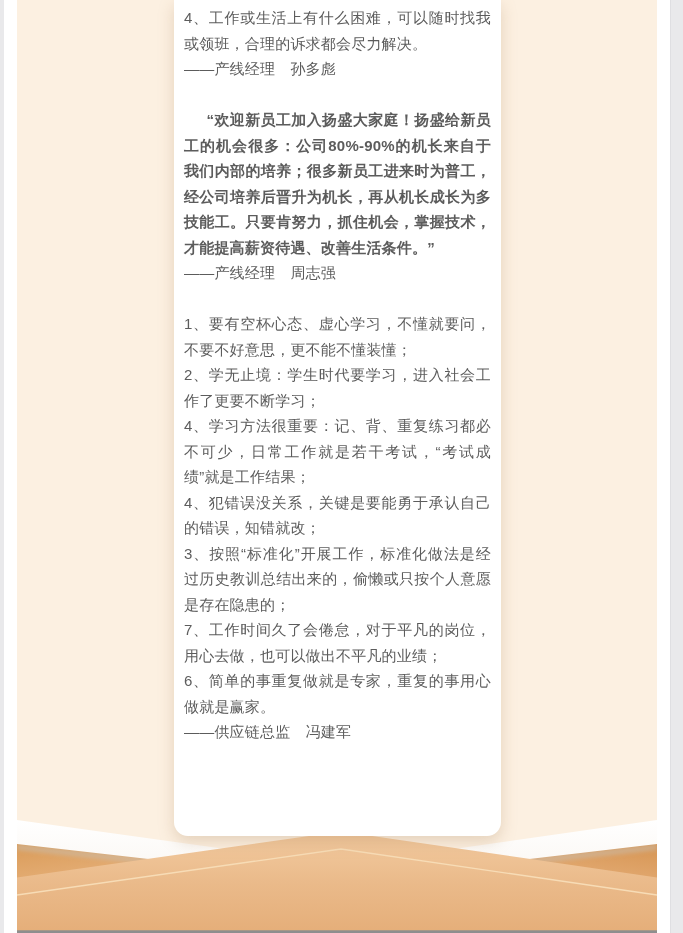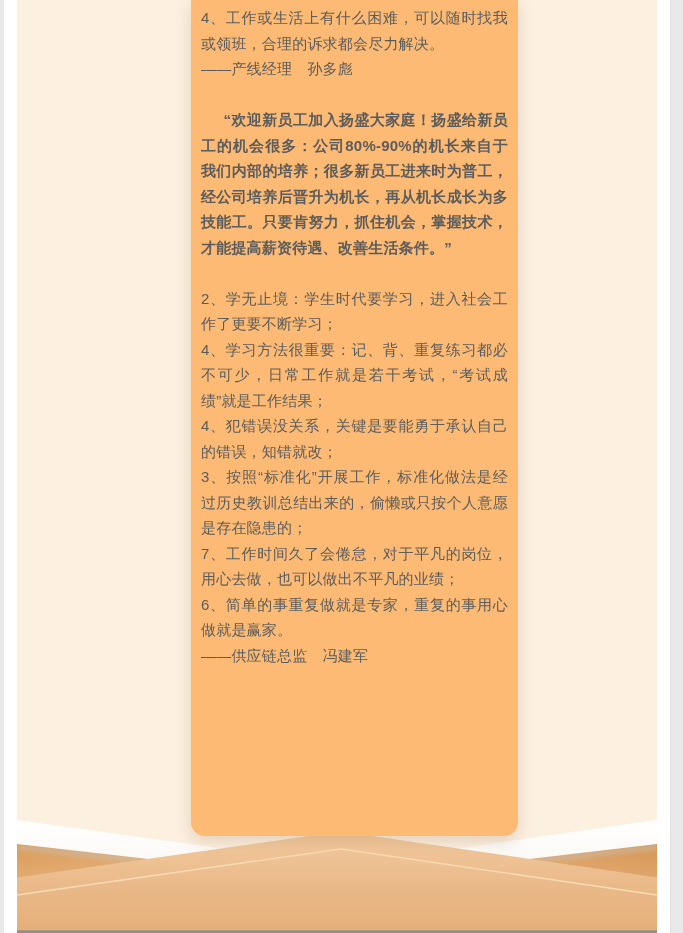--- a/index.html
+++ b/index.html
@@ -12,24 +12,23 @@
   .edge.left{width:4px;}
   .edge.right{width:13px;border-left:1px solid #dfdfe2;box-sizing:border-box;}
   .white-strip{width:13px;height:933px;background:#ffffff;}
   .main{
     position:relative;width:640px;height:933px;
     background:#fcf0e1;overflow:hidden;flex:0 0 auto;
   }
   .article-card{
     position:absolute;top:0;left:157px;width:327px;height:836px;
     box-sizing:border-box;padding:5px 10px 0 10px;
-    background:#fdba74;border-radius:0 0 14px 14px;
+    background:#ffffff;border-radius:0 0 14px 14px;
     box-shadow:0 6px 16px rgba(170,130,90,.28);
     z-index:2;
-    margin-left:17px;
   }
   .article-card p{
     margin:0;font-size:15px;line-height:25.5px;color:#5c5c5c;
     text-align:justify;letter-spacing:.2px;
   }
   .sig{text-align:center;}
   .gap{margin-top:25.5px !important;}
   .indent{text-indent:1.5em;font-weight:bold;}
   .footer-art{
     position:absolute;left:0;bottom:0;width:640px;height:115px;z-index:1;
@@ -42,23 +41,25 @@
 <div class="edge left"></div>
 <div class="white-strip"></div>
 
 <div class="main">
 
   <div class="article-card">
     <p>4、工作或生活上有什么困难，可以随时找我或领班，合理的诉求都会尽力解决。</p>
     <p class="sig">——产线经理　孙多彪</p>
 
     <p class="gap indent">“欢迎新员工加入扬盛大家庭！扬盛给新员工的机会很多：公司80%-90%的机长来自于我们内部的培养；很多新员工进来时为普工，经公司培养后晋升为机长，再从机长成长为多技能工。只要肯努力，抓住机会，掌握技术，才能提高薪资待遇、改善生活条件。”</p>
+    <p class="sig">——产线经理　周志强</p>
 
     <div class="gap">
 
+    <p>1、要有空杯心态、虚心学习，不懂就要问，不要不好意思，更不能不懂装懂；</p>
         <p>2、学无止境：学生时代要学习，进入社会工作了更要不断学习；</p>
         <p>4、学习方法很重要：记、背、重复练习都必不可少，日常工作就是若干考试，“考试成绩”就是工作结果；</p>
         <p>4、犯错误没关系，关键是要能勇于承认自己的错误，知错就改；</p>
         <p>3、按照“标准化”开展工作，标准化做法是经过历史教训总结出来的，偷懒或只按个人意愿是存在隐患的；</p>
         <p>7、工作时间久了会倦怠，对于平凡的岗位，用心去做，也可以做出不平凡的业绩；</p>
         <p>6、简单的事重复做就是专家，重复的事用心做就是赢家。</p>
       </div>
     <p class="sig">——供应链总监　冯建军</p>
   </div>
 

